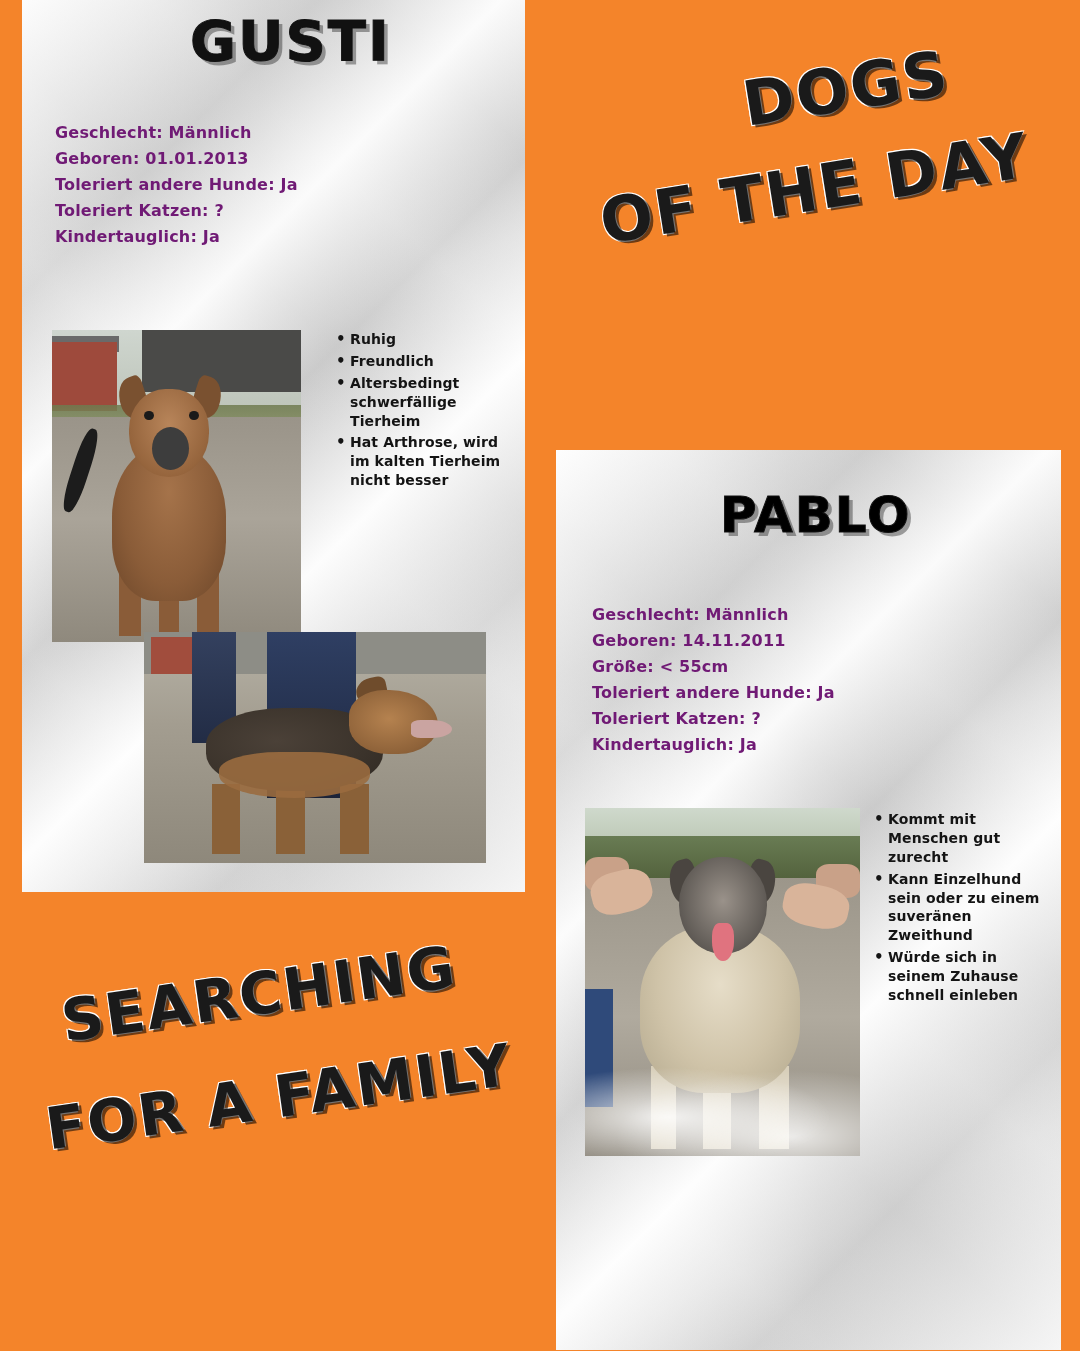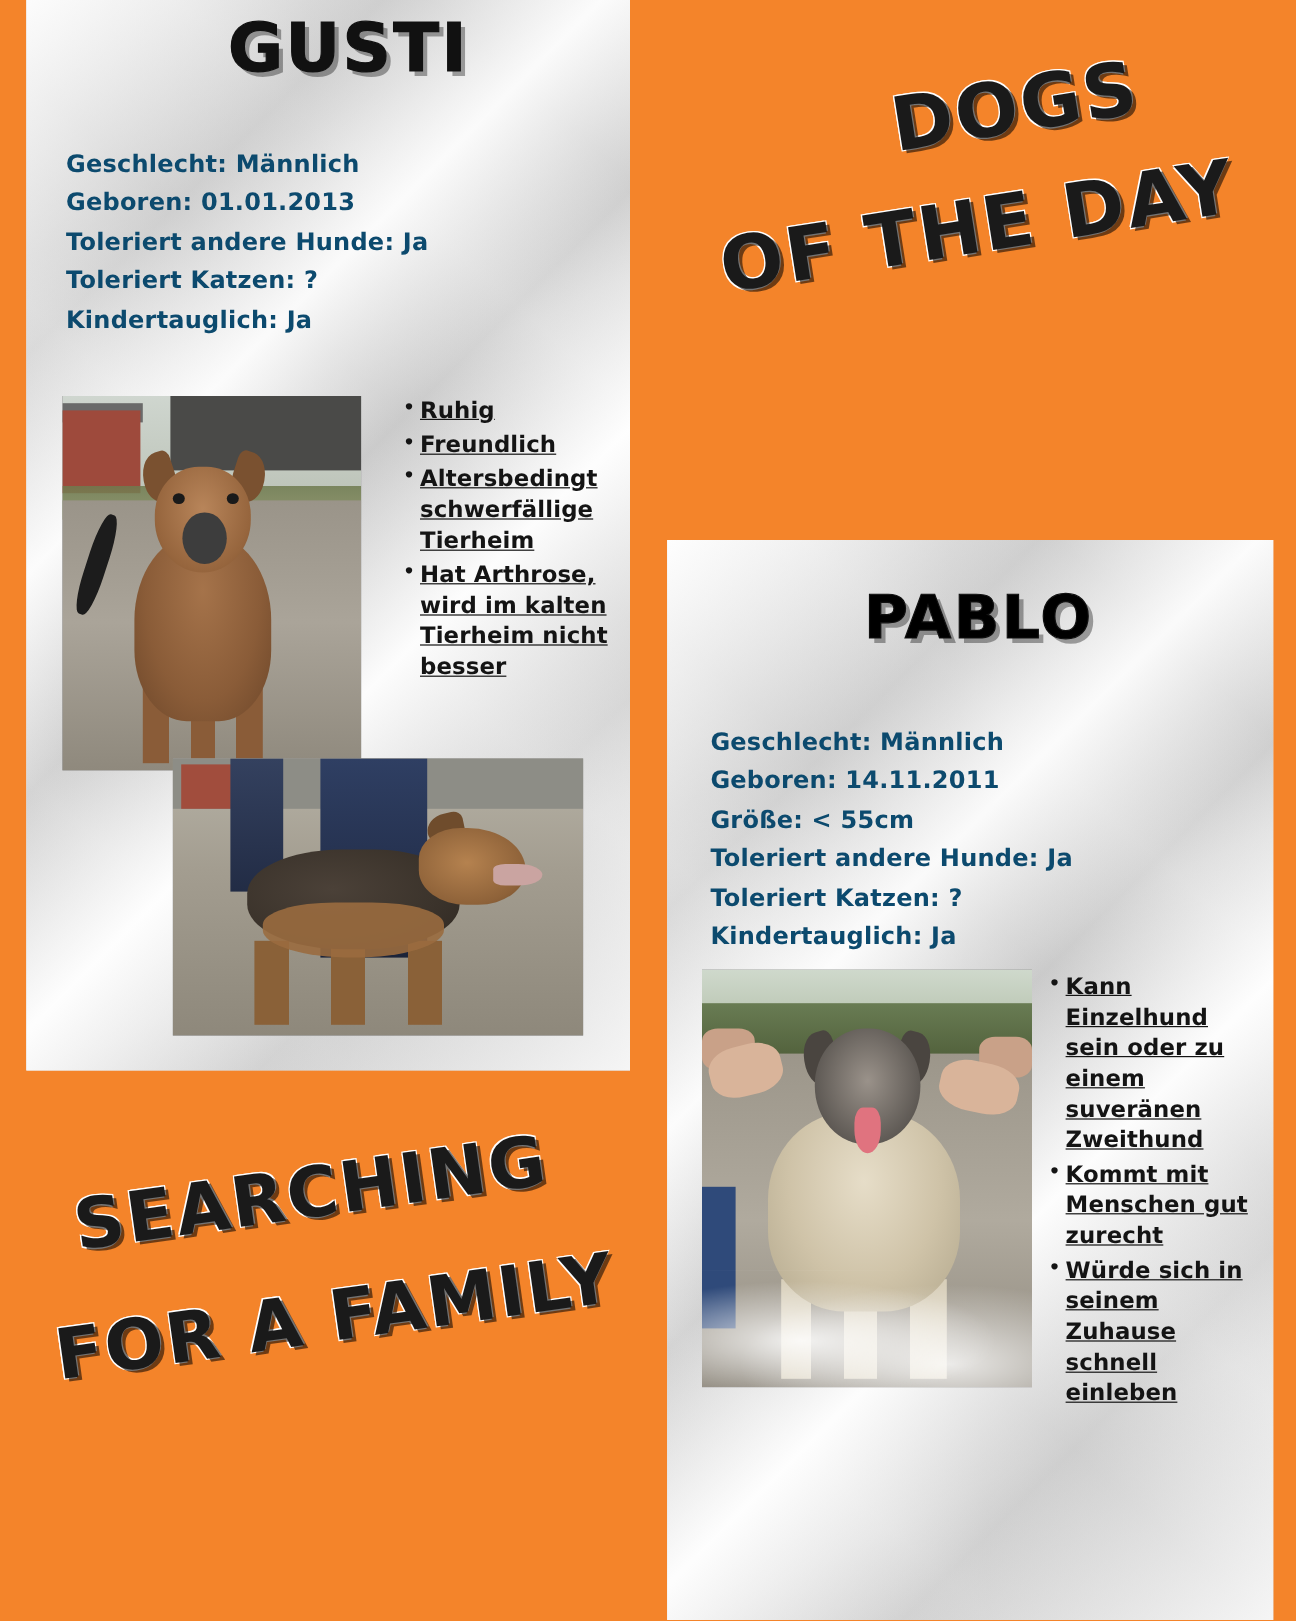--- a/index.html
+++ b/index.html
@@ -53,23 +53,23 @@
   #gusti-title {
     left: 190px; top: 8px;
     font-size: 56px;
     color: #111;
     text-shadow: 4px 4px 0 rgba(0,0,0,.35);
     -webkit-text-stroke: 1px #111;
   }
 
   .info-block { position: absolute; }
   .info-line {
-    font-size: 20px;
+    font-size: 16px;
     font-weight: 700;
-    color: #0c4a6e;
+    color: #701a75;
     line-height: 1.62;
     letter-spacing: .2px;
   }
 
   #gusti-info { left: 55px; top: 120px; }
 
   .photo {
     position: absolute;
     overflow: hidden;
     background: #8a8a8a;
@@ -77,27 +77,26 @@
   .photo-inner { width: 100%; height: 100%; position: relative; }
 
   .bullets {
     position: absolute;
     margin: 0;
     padding: 0 0 0 16px;
     list-style: none;
   }
   .bullets li {
     position: relative;
-    font-size: 19px;
+    font-size: 14px;
     font-weight: 700;
     color: #141414;
     line-height: 1.35;
     margin-bottom: 3px;
     letter-spacing: .1px;
-    text-decoration: underline;
   }
   .bullets li:before {
     content: "\2022";
     position: absolute;
     left: -14px;
     top: -1px;
     font-size: 15px;
   }
 
   
@@ -329,19 +328,19 @@
       <div class="p-ear-l"></div>
         <div class="p-ear-r"></div>
       <div class="p-head"></div>
       <div class="p-tongue"></div>
       <div class="p-snow"></div>
     </div>
   </div>
 </div>
 
 <ul class="bullets" style="left:872px; top:810px; width:168px;">
+  <li>Kommt mit Menschen gut zurecht</li>
   <li>Kann Einzelhund sein oder zu einem suveränen Zweithund</li>
-  <li>Kommt mit Menschen gut zurecht</li>
   <li>Würde sich in seinem Zuhause schnell einleben</li>
 </ul>
 
 <div class="headline hl-shadow" id="search-line1">SEARCHING</div>
 <div class="headline hl-shadow" id="search-line2">FOR A FAMILY</div>
 
 </body></html>

